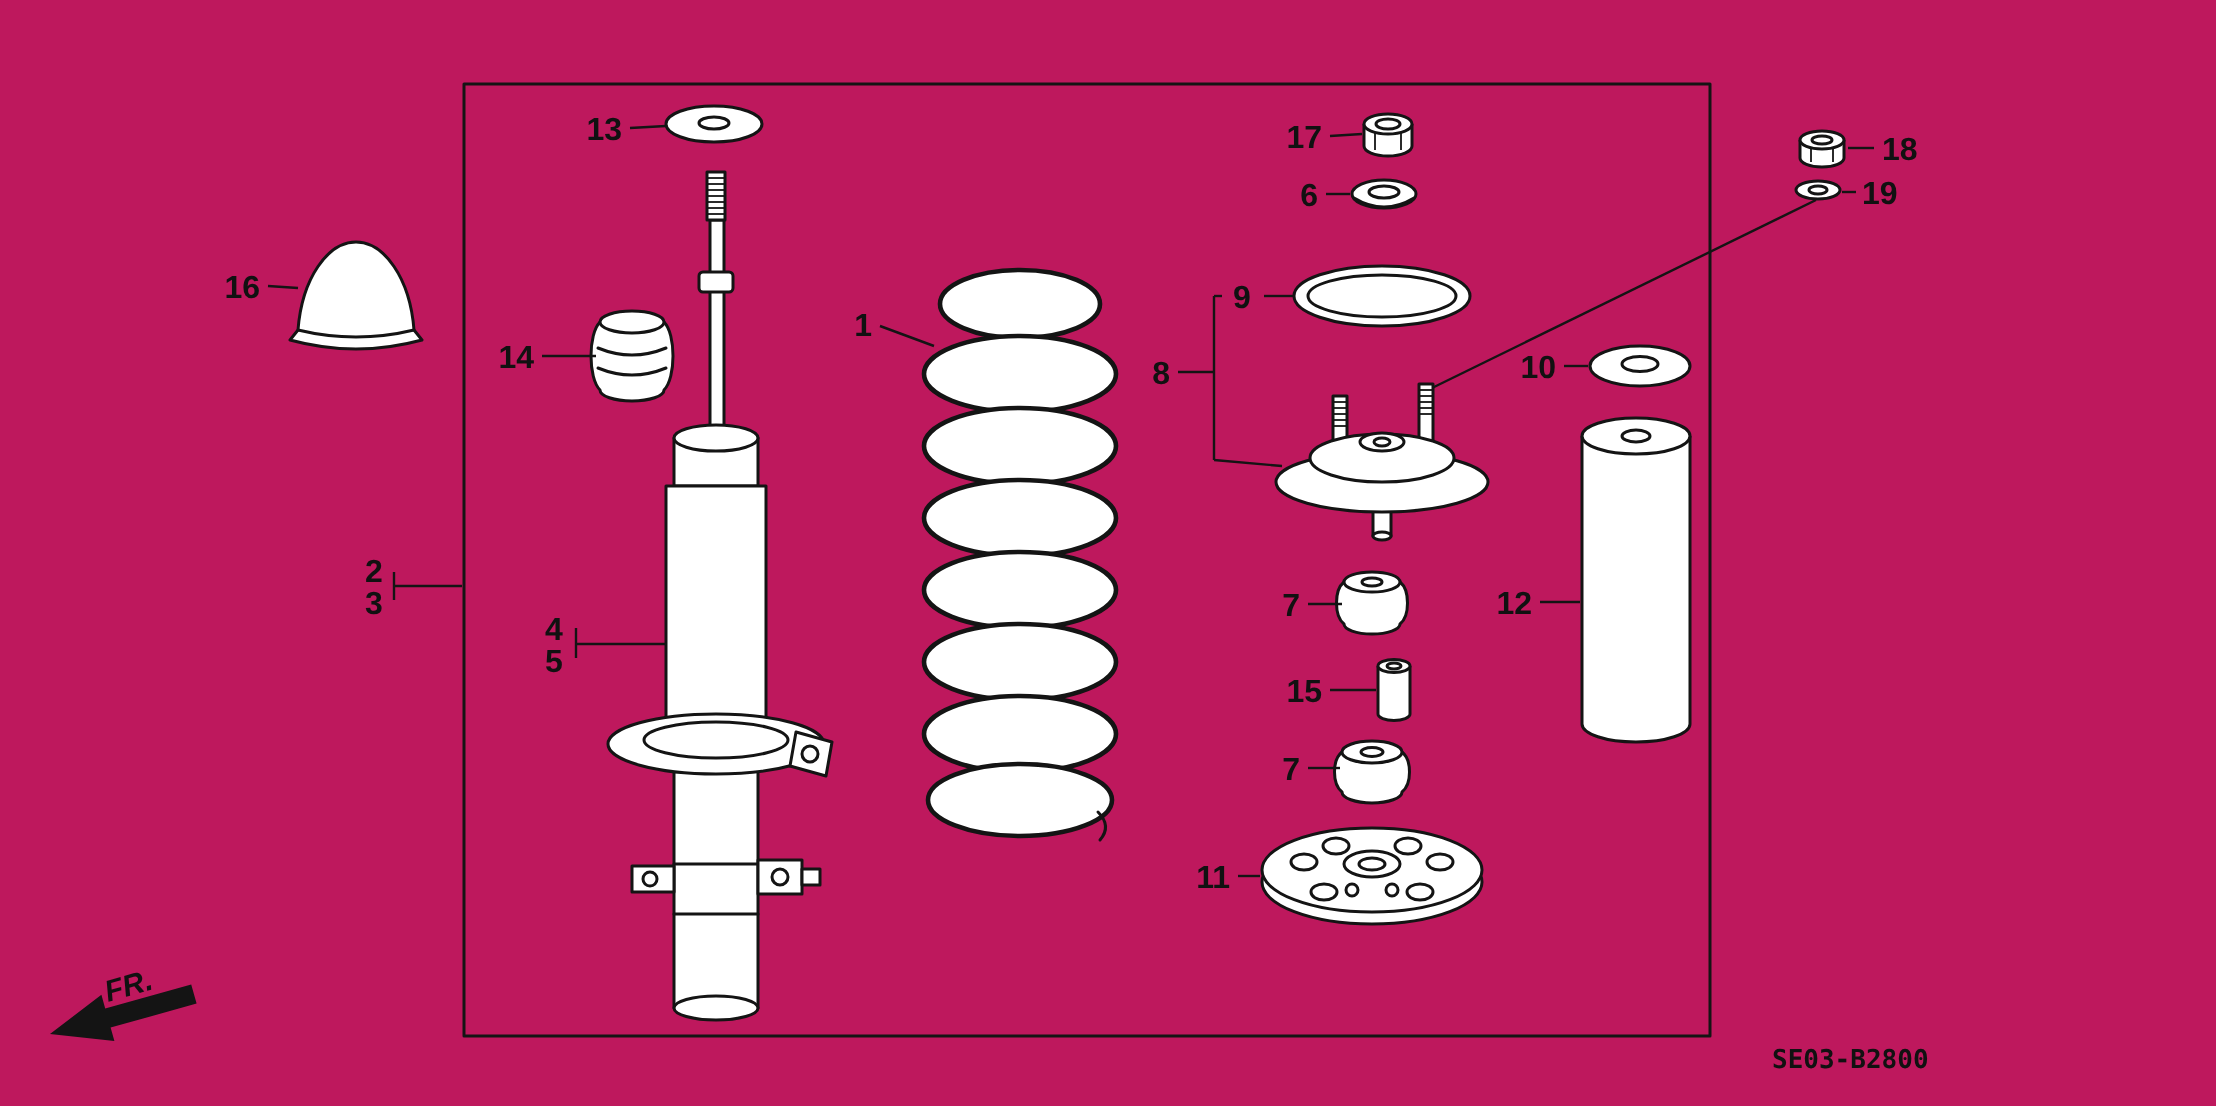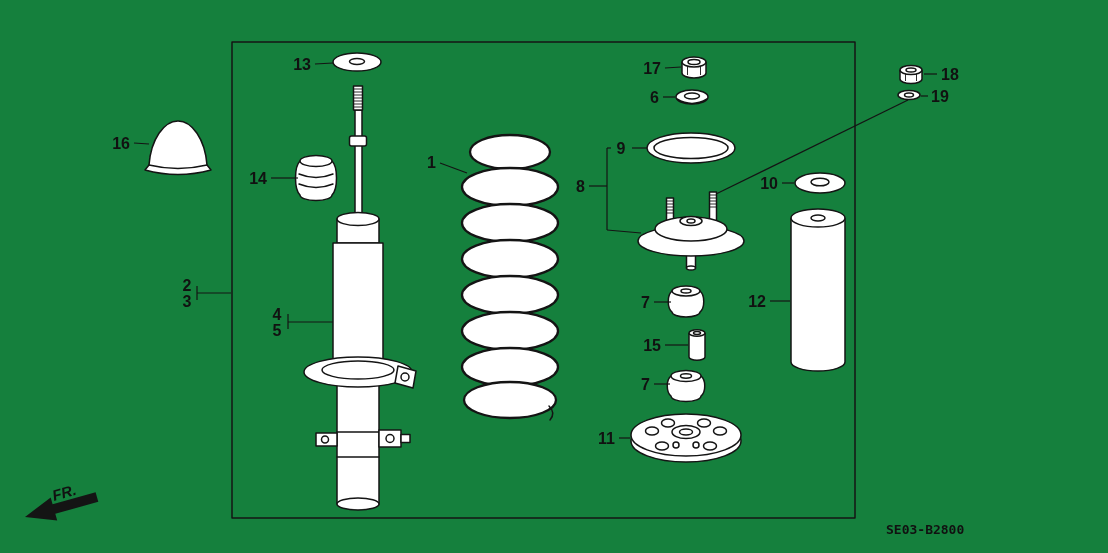--- a/index.html
+++ b/index.html
@@ -1,19 +1,19 @@
 <!DOCTYPE html>
 <html><head>
 <meta charset="utf-8">
 <style>
   html, body { margin: 0; padding: 0; background: #ffffff; }
   .stage {
     position: relative;
     width: 1108px; height: 553px;
-    background: #15803d;
+    background: #be185d;
     overflow: hidden;
     font-family: "Liberation Sans", sans-serif;
   }
   svg { display: block; }
   .ld  { stroke: #141414; stroke-width: 1.2; fill: none; }
   .p   { stroke: #141414; stroke-width: 1.5; fill: none; stroke-linejoin: round; stroke-linecap: round; }
   .pf  { stroke: #141414; stroke-width: 1.5; fill: #ffffff; stroke-linejoin: round; }
   .coil{ stroke: #141414; stroke-width: 2.3; fill: #ffffff; }
   .th  { stroke: #141414; stroke-width: 0.9; }
   .callout {

